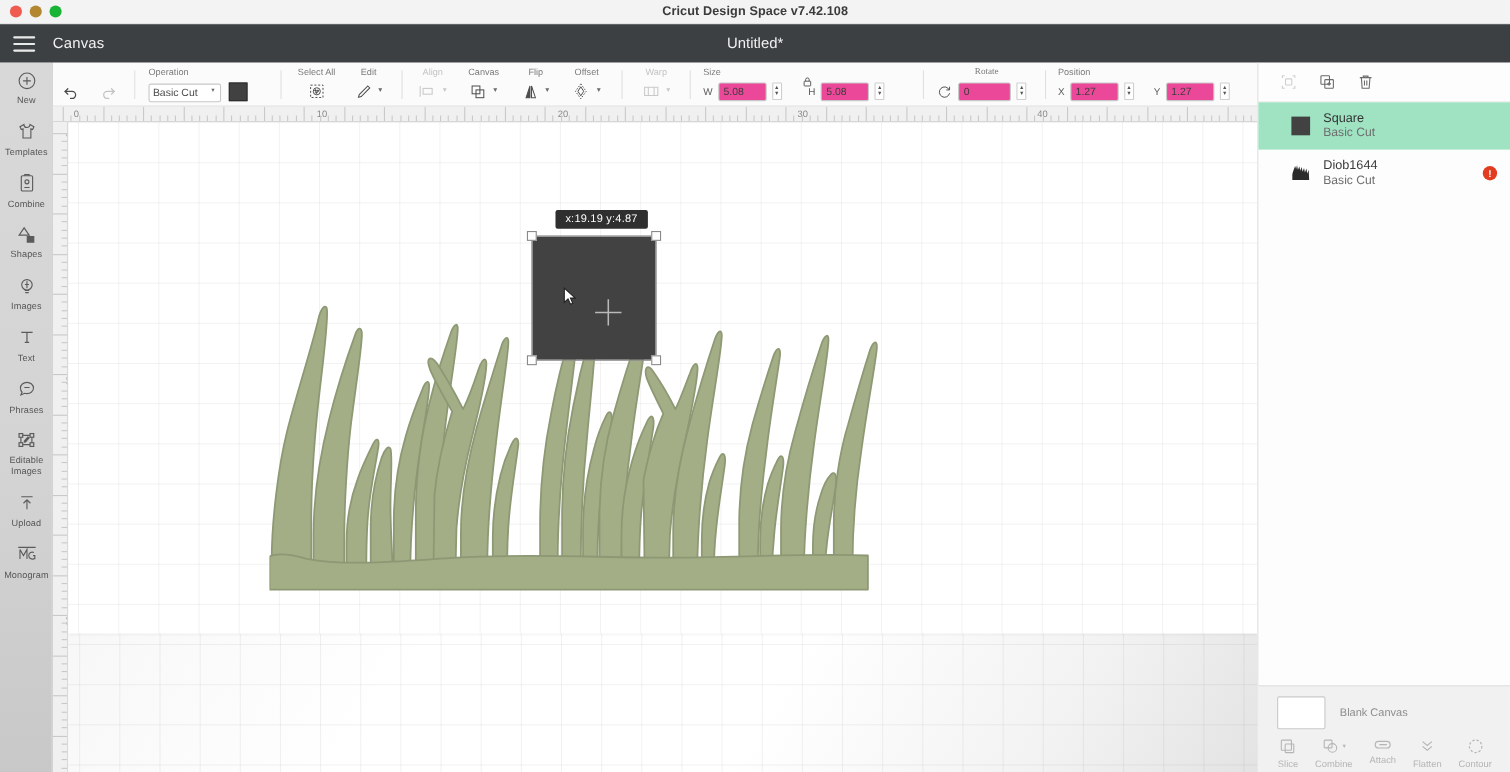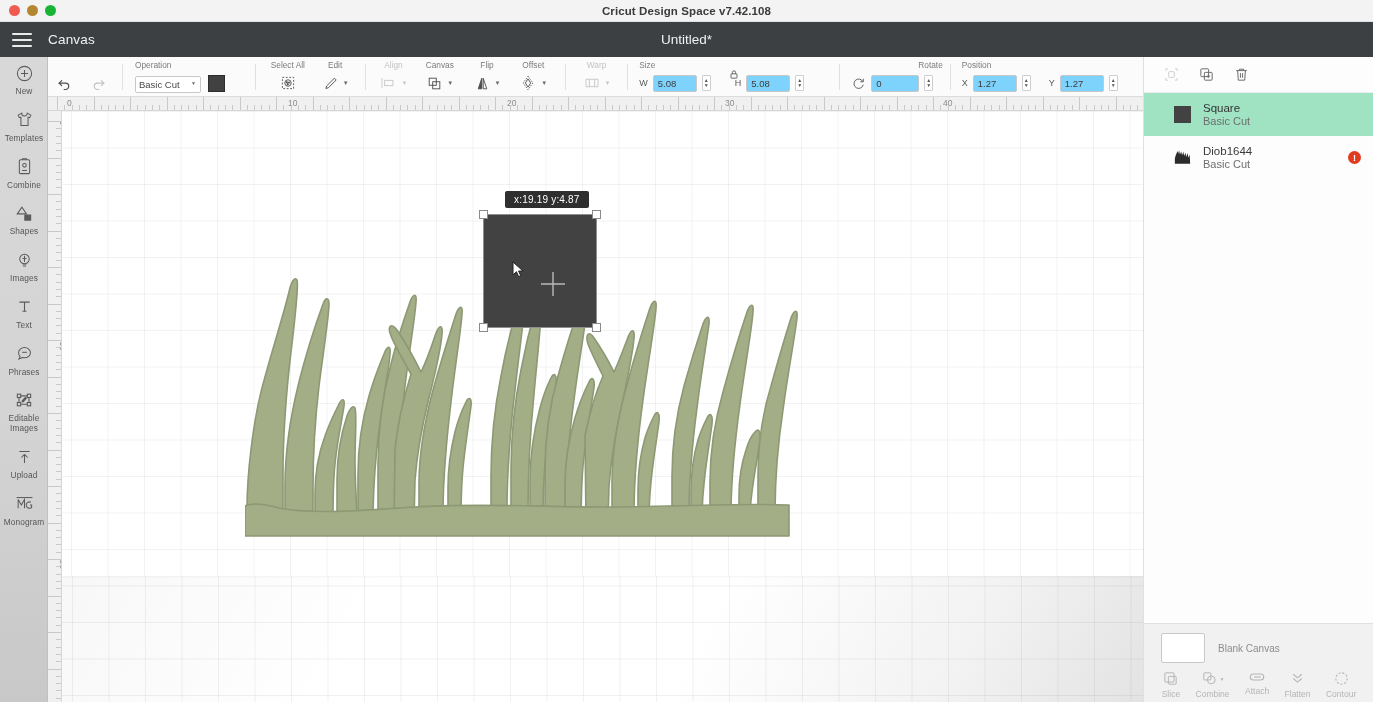--- a/index.html
+++ b/index.html
@@ -99,21 +99,21 @@
   .swatch { width: 17px; height: 17px; background: #414141; border: 1px solid #2d2d2d; }
   select.op {
     font-family: "Liberation Sans", sans-serif;
     font-size: 9.5px; color: #4a4a4a; width: 66px; height: 17px;
     border: 1px solid #c8c8c8; background: #fff; border-radius: 2px;
     padding-left: 3px; -webkit-appearance: none; appearance: none;
   }
   .selwrap { position: relative; }
   .selwrap .sc { position: absolute; right: 5px; top: 6px; font-size: 5px; color: #6b6b6b; pointer-events: none; }
   .numfield {
-    width: 44px; height: 17px; border: 1px solid #c8c8c8; background: #7dd3fc;
+    width: 44px; height: 17px; border: 1px solid #c8c8c8; background: #ec4899;
     border-radius: 2px; font-size: 9.5px; color: #3c3c3c;
     font-family: "Liberation Sans", sans-serif; padding-left: 4px;
   }
   .numfield.wide { width: 48px; }
   .spin {
     width: 9px; height: 16px; border: 1px solid #cfcfcf; background: #fff;
     display: flex; flex-direction: column; align-items: center; justify-content: center;
     font-size: 5px; color: #555; line-height: 5px; border-radius: 1px; cursor: pointer;
   }
   .fieldlabel { font-size: 9px; color: #5a5a5a; }
@@ -496,21 +496,21 @@
         <span style="width:14px;"></span>
         <span class="fieldlabel">H</span>
         <input class="numfield" value="5.08" style="">
         <span class="spin">▲<br>▼</span>
       </div>
     </div>
 
     <div class="divider"></div>
 
     <div class="tgrp" style="width:97px;">
-      <div class="cap" style="text-align:right;padding-left:4px;">Rotate</div>
+      <div class="cap" style="text-align:center;padding-left:4px;font-family:Liberation Serif, serif;">Rotate</div>
       <div class="body" style="justify-content:flex-start;padding-left:4px;gap:5px;">
         <span>
           <svg width="15" height="15" viewBox="0 0 24 24" fill="none" stroke="#4d4d4d" stroke-width="1.4">
             <path d="M19 9a7.5 7.5 0 1 0 .6 5"></path>
               <path d="M19.6 4.5V9.2h-4.7"></path>
           </svg>
         </span>
         <input class="numfield wide" value="0" style="">
         <span class="spin">▲<br>▼</span>
       </div>

